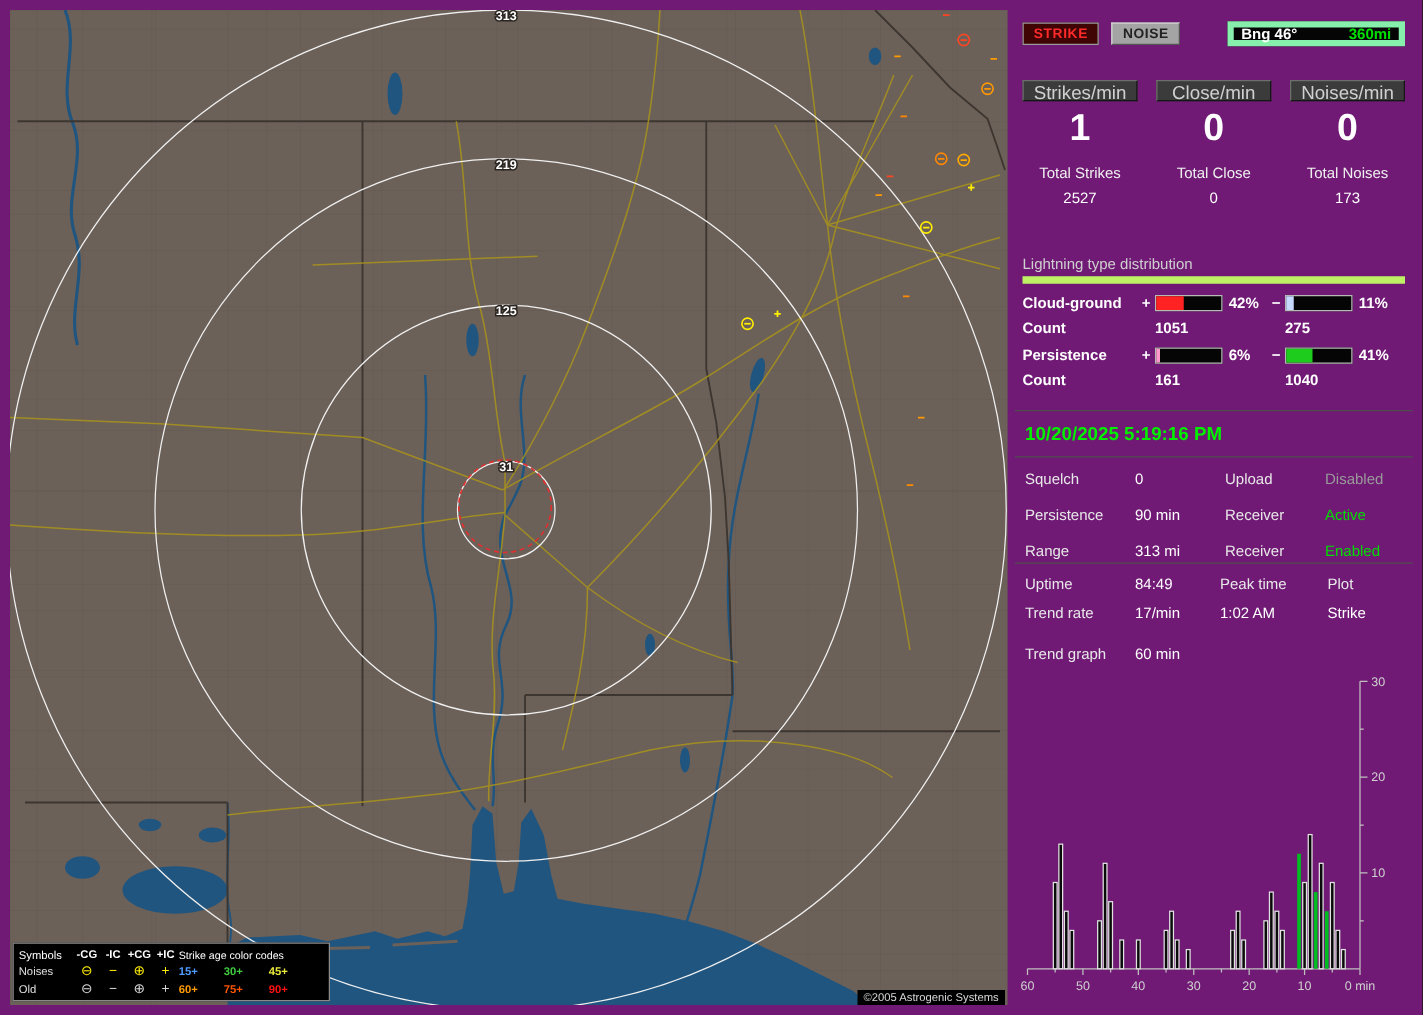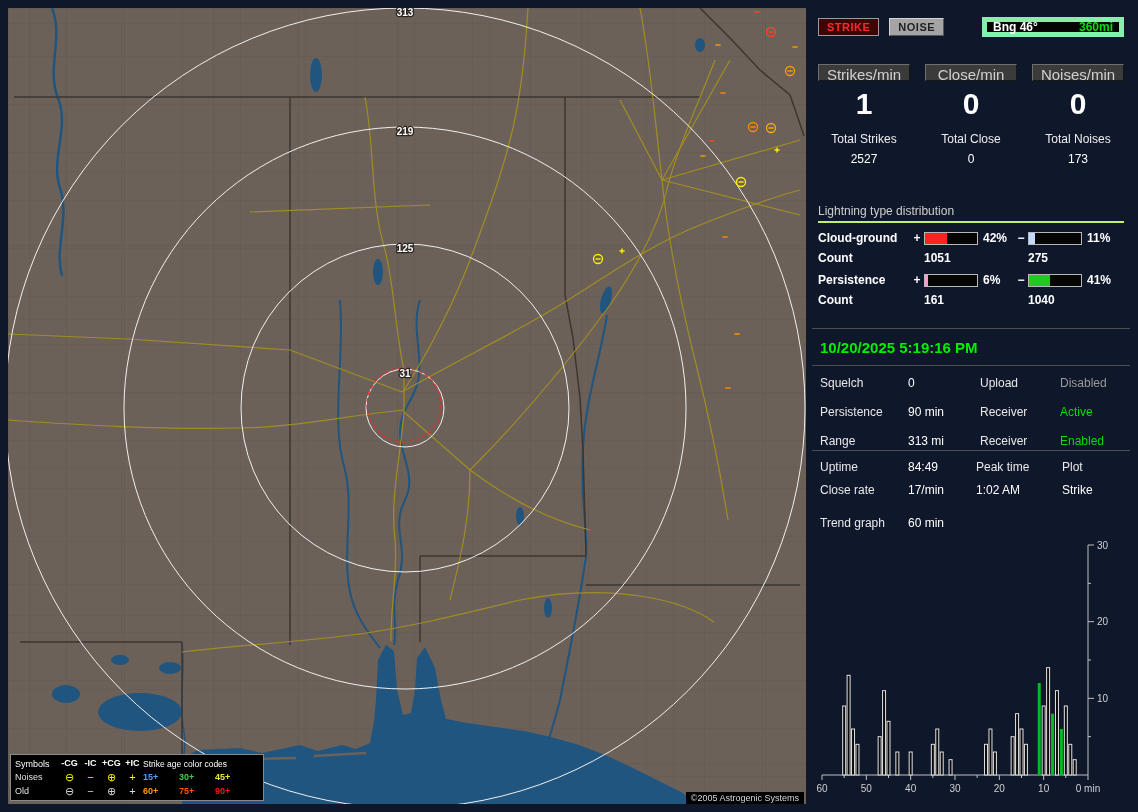--- a/index.html
+++ b/index.html
@@ -1,17 +1,17 @@
 <!DOCTYPE html>
 <html><head>
 <meta charset="utf-8">
 <style>
   html,body{margin:0;padding:0;background:#000;}
   body{width:1138px;height:812px;position:relative;font-family:"Liberation Sans",sans-serif;color:#fff;}
-  .screen{position:absolute;inset:0;background:#0f172a;}
+  .screen{position:absolute;inset:0;background:#701a75;}
 
   
   .map{position:absolute;left:8px;top:8px;width:798px;height:796px;background:#6c6159;overflow:hidden;}
   .map svg{display:block;}
   .legend{position:absolute;left:2px;top:746px;background:#000;border:1px solid #8a8a8a;padding:2px 4px;z-index:5;}
   .lg-row{display:grid;grid-template-columns:44px 21px 21px 21px 21px 36px 36px 44px;align-items:center;height:14px;font-size:9px;color:#e0e0e0;}
   .lg-head{height:13px;color:#fff;}
   .lg-c.sym{text-align:center;font-size:11px;line-height:11px;}
   .lg-head .sym{font-size:9px;font-weight:bold;}
   .lg-c.age{font-weight:bold;}
@@ -26,21 +26,21 @@
   .btn.noise{background:#a4a4a4;color:#222;border:1px solid #d4d4d4;border-right-color:#555;border-bottom-color:#555;margin-left:10px;}
   .bng{margin-left:auto;width:142px;height:20px;background:#050505;border:5px solid #86efac;display:flex;align-items:center;justify-content:space-between;padding:0 6px;font-weight:bold;box-sizing:border-box;}
   .bng .rng{color:#00e000;}
   .counters{position:absolute;top:56px;left:6px;right:6px;display:flex;justify-content:space-between;}
   .ccol{width:92px;text-align:center;}
   .cbtn{width:100%;height:17px;background:#3b3b3b;color:#d0d0d0;border:1px solid;border-color:#6e6e6e #161616 #161616 #6e6e6e;font-size:15px;font-family:inherit;cursor:pointer;}
   .bignum{font-size:30px;font-weight:bold;line-height:32px;margin-top:5px;}
   .tlabel{margin-top:12px;color:#efefef;}
   .tvalue{margin-top:6px;}
   .dist{position:absolute;top:196px;left:6px;right:6px;}
-  .dist-title{font-size:12px;color:#cfcfcf;padding-bottom:3px;border-bottom:2px solid #bef264;}
+  .dist-title{font-size:12px;color:#cfcfcf;padding-bottom:3px;border-bottom:6px solid #bef264;}
   .drow,.crow{display:grid;grid-template-columns:92px 14px 54px 36px 14px 54px auto;align-items:center;font-weight:bold;}
   .drow{margin-top:8px;font-weight:bold;}
   .crow{margin-top:6px;}
   .bar{height:11px;border:1px solid #b8b8b8;background:#050505;}
   .bar i{display:block;height:100%;width:0;}
   .pct{padding-left:5px;}
   .sign{text-align:center;font-weight:bold;}
   .hline{position:absolute;left:0;right:0;border-top:1px solid #4e4e4e;}
   .h1{top:320px}.h2{top:357px}.h3{top:442px}
   .datetime{position:absolute;top:331px;left:8px;font-size:15px;font-weight:bold;color:#00f000;}
@@ -333,21 +333,21 @@
     </div>
 
     <div class="hline h3"></div>
 
     <div class="stats">
       <span class="lbl">Uptime</span>
       <span>84:49</span>
       <span class="lbl">Peak time</span>
       <span class="lbl">Plot</span>
 
-      <span class="lbl">Close rate</span>
+      <span class="lbl">Trend rate</span>
       <span>17/min</span>
       <span>1:02 AM</span>
       <span>Strike</span>
     </div>
 
     <div class="trendrow">
       <span class="lbl">Trend graph</span>
       <span>60 min</span>
     </div>
 

